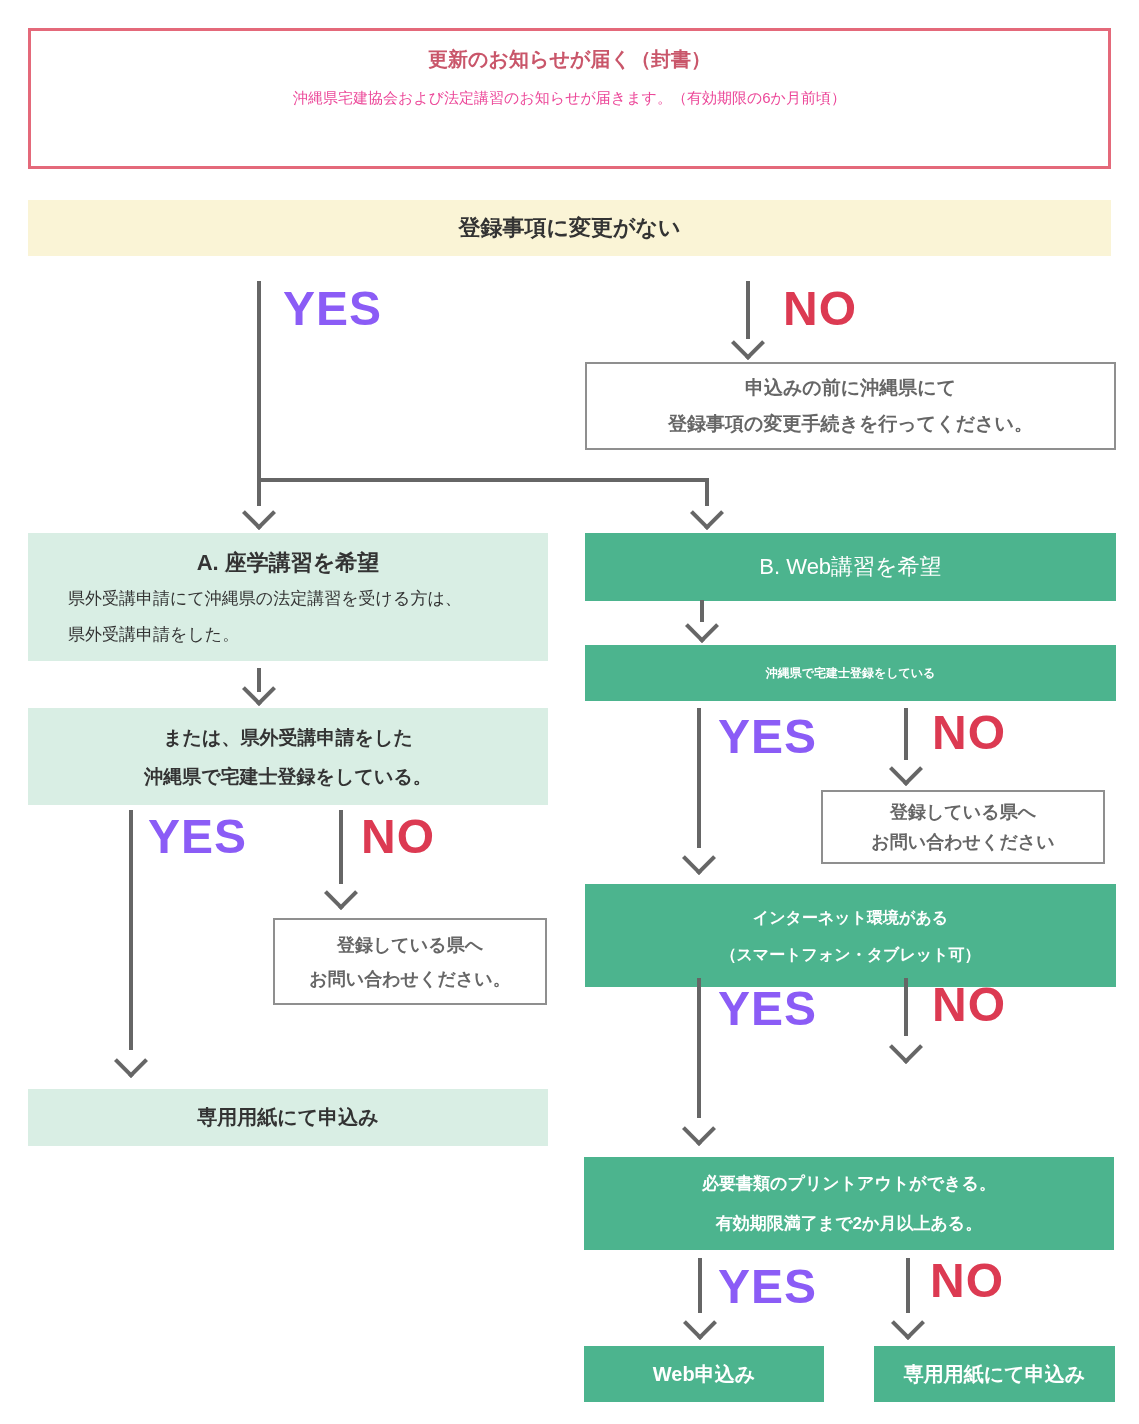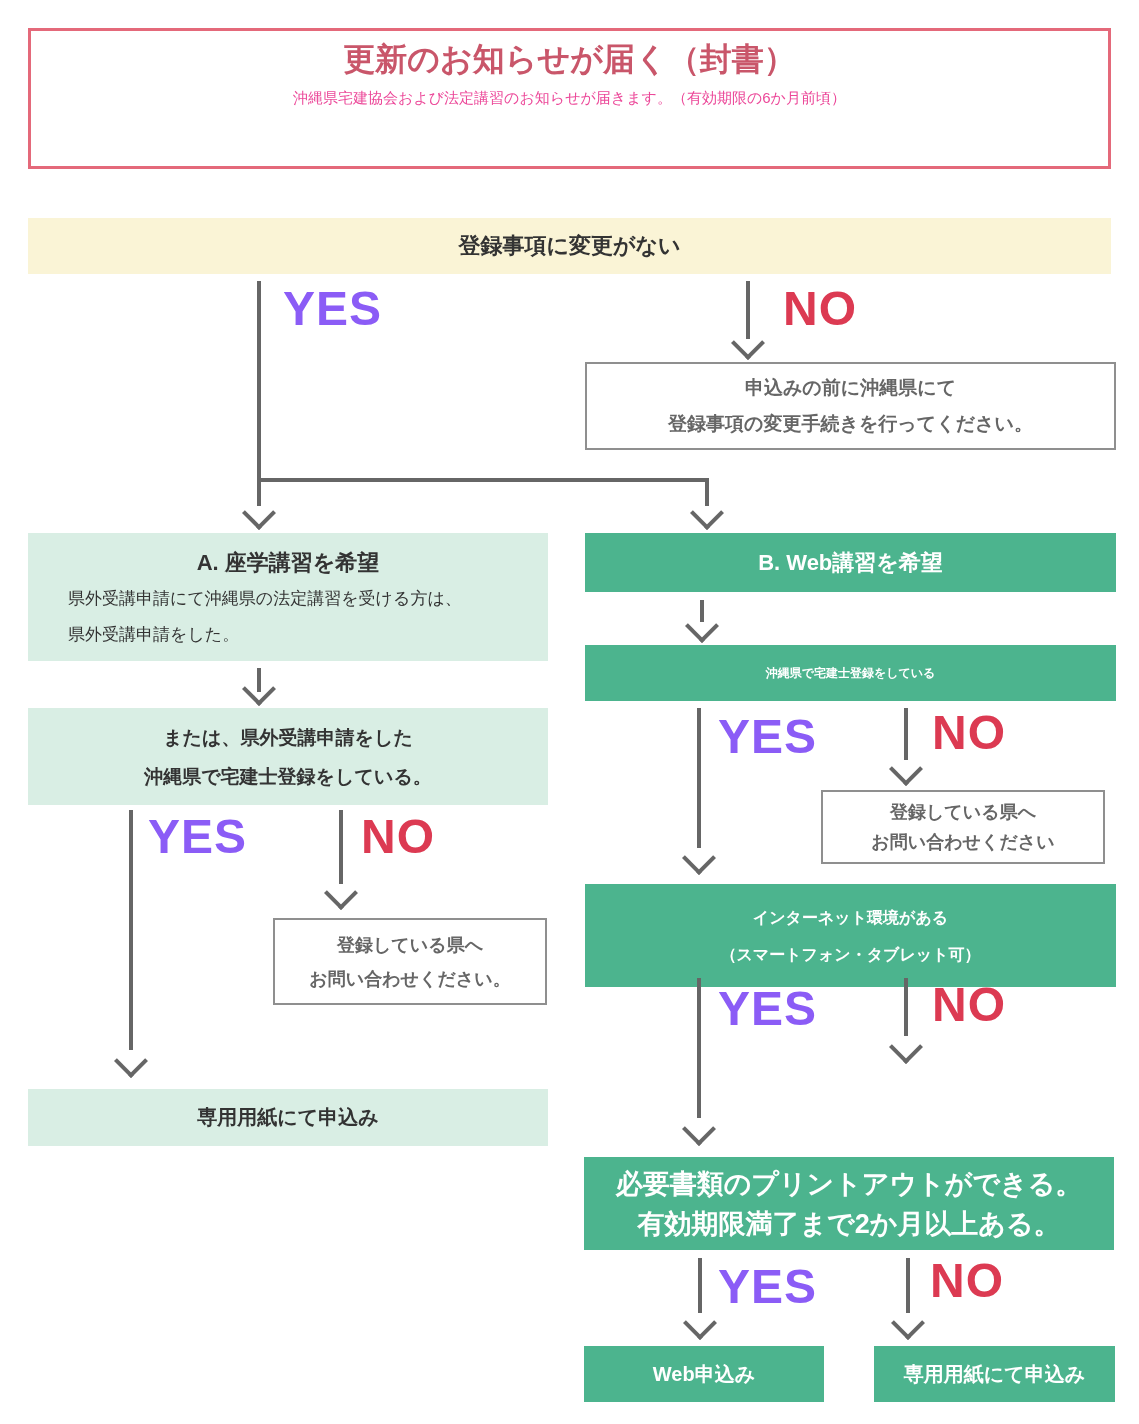--- a/index.html
+++ b/index.html
@@ -4,26 +4,26 @@
 <style>
   html,body{margin:0;padding:0;background:#ffffff;}
   body{font-family:"Liberation Sans","DejaVu Sans",sans-serif;}
   #stage{position:relative;width:1139px;height:1424px;background:#fff;overflow:hidden;}
 
   .abs{position:absolute;box-sizing:border-box;}
   .center-col{display:flex;flex-direction:column;align-items:center;justify-content:center;text-align:center;}
 
   
   #notice{left:28px;top:28px;width:1083px;height:141px;border:3px solid #e4697a;background:#fff;text-align:center;}
-  #notice .t{margin-top:13px;font-size:32px;font-weight:bold;color:#c9566a;line-height:30px;}
+  #notice .t{margin-top:13px;font-size:20px;font-weight:bold;color:#c9566a;line-height:30px;}
   #notice .b{font-size:15px;color:#ec4899;line-height:32px;}
   #notice .b1{margin-top:8px;}
 
   
-  #banner{left:28px;top:218px;width:1083px;height:56px;background:#faf4d6;font-size:22px;font-weight:bold;color:#333;}
+  #banner{left:28px;top:200px;width:1083px;height:56px;background:#faf4d6;font-size:22px;font-weight:bold;color:#333;}
 
   
   .vline{position:absolute;width:4px;background:#666;}
   .hline{position:absolute;height:4px;background:#666;}
   .chev{position:absolute;width:20px;height:20px;border-right:4px solid #666;border-bottom:4px solid #666;transform:rotate(45deg);}
   .yes-label{position:absolute;font-size:48px;font-weight:bold;color:#8b5cf6;letter-spacing:1px;line-height:50px;}
   .no-label{position:absolute;font-size:48px;font-weight:bold;color:#dc3a52;letter-spacing:1px;line-height:50px;}
 
   .outlined{background:#fff;border:2px solid #8f8f8f;color:#666;font-weight:bold;}
   .lgreen{background:#d9eee4;color:#333;}
@@ -53,21 +53,21 @@
   #lyes-line{left:129px;top:810px;height:240px;}
   #lyes-chev{left:119px;top:1049px;}
   #lyes{left:148px;top:812px;}
   #lno-line{left:339px;top:810px;height:74px;}
   #lno-chev{left:329px;top:881px;}
   #lno{left:361px;top:812px;}
   #lnoBox{left:273px;top:918px;width:274px;height:87px;font-size:18px;line-height:34px;}
   #lresult{left:28px;top:1089px;width:520px;height:57px;font-size:20px;font-weight:bold;}
 
   
-  #boxB{left:585px;top:533px;width:531px;height:59px;font-size:22px;font-weight:bold;}
+  #boxB{left:585px;top:533px;width:531px;height:68px;font-size:22px;font-weight:normal;}
   #arrB-line{left:700px;top:600px;height:22px;}
   #arrB-chev{left:690px;top:614px;}
   #boxB1{left:585px;top:645px;width:531px;height:56px;font-size:12px;font-weight:bold;}
 
   #ryes1-line{left:697px;top:708px;height:140px;}
   #ryes1-chev{left:687px;top:846px;}
   #ryes1{left:718px;top:712px;}
   #rno1-line{left:904px;top:708px;height:52px;}
   #rno1-chev{left:894px;top:757px;}
   #rno1{left:932px;top:708px;}
@@ -76,21 +76,21 @@
   #boxB2{left:585px;top:884px;width:531px;height:103px;font-size:16px;font-weight:bold;line-height:37px;}
 
   #ryes2-line{left:697px;top:978px;height:140px;}
   #ryes2-chev{left:687px;top:1117px;}
   #ryes2{left:718px;top:984px;}
   #rno2-line{left:904px;top:978px;height:58px;}
   #rno2-chev{left:894px;top:1035px;}
   #rno2{left:932px;top:980px;}
   #rnoBox2{left:784px;top:1076px;width:328px;height:52px;font-size:18px;}
 
-  #boxB3{left:584px;top:1157px;width:530px;height:93px;font-size:27px;font-weight:bold;line-height:40px;}
+  #boxB3{left:584px;top:1157px;width:530px;height:93px;font-size:17px;font-weight:bold;line-height:40px;}
 
   #ryes3-line{left:698px;top:1258px;height:55px;}
   #ryes3-chev{left:688px;top:1311px;}
   #ryes3{left:718px;top:1262px;}
   #rno3-line{left:906px;top:1258px;height:55px;}
   #rno3-chev{left:896px;top:1311px;}
   #rno3{left:930px;top:1256px;}
 
   #webBox{left:584px;top:1346px;width:240px;height:56px;font-size:20px;font-weight:bold;}
   #paperBox{left:874px;top:1346px;width:241px;height:56px;font-size:20px;font-weight:bold;}

